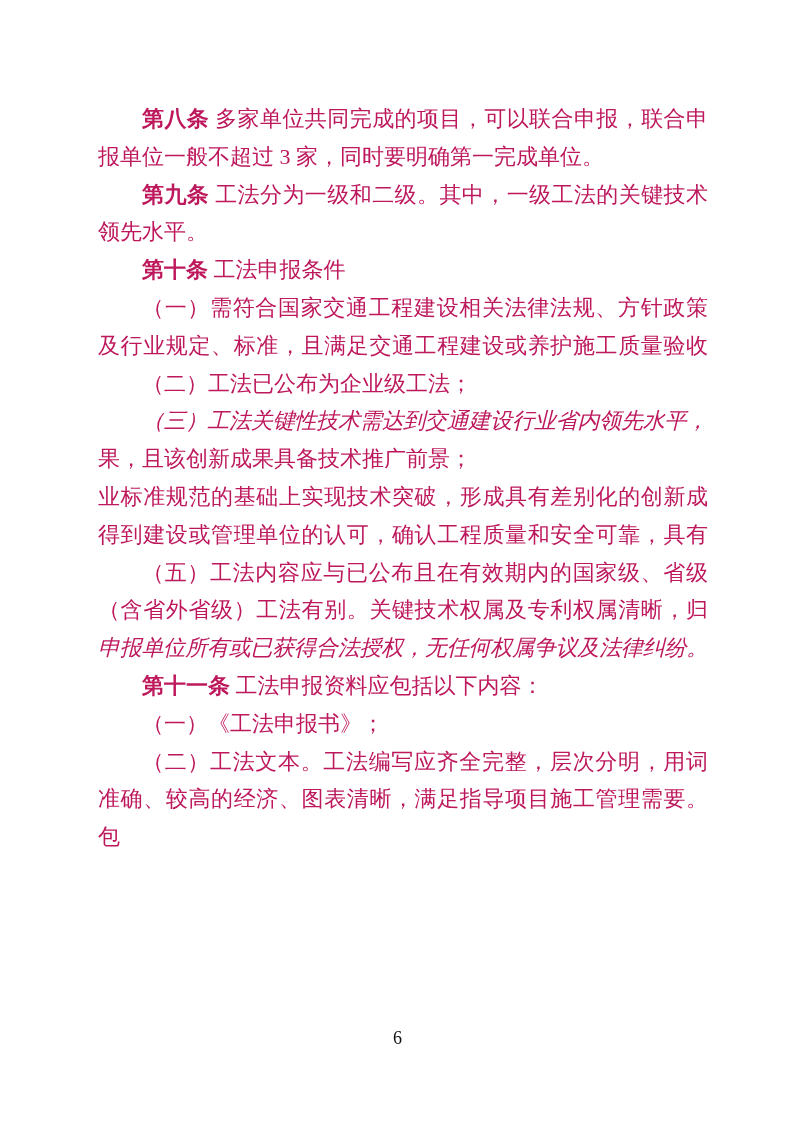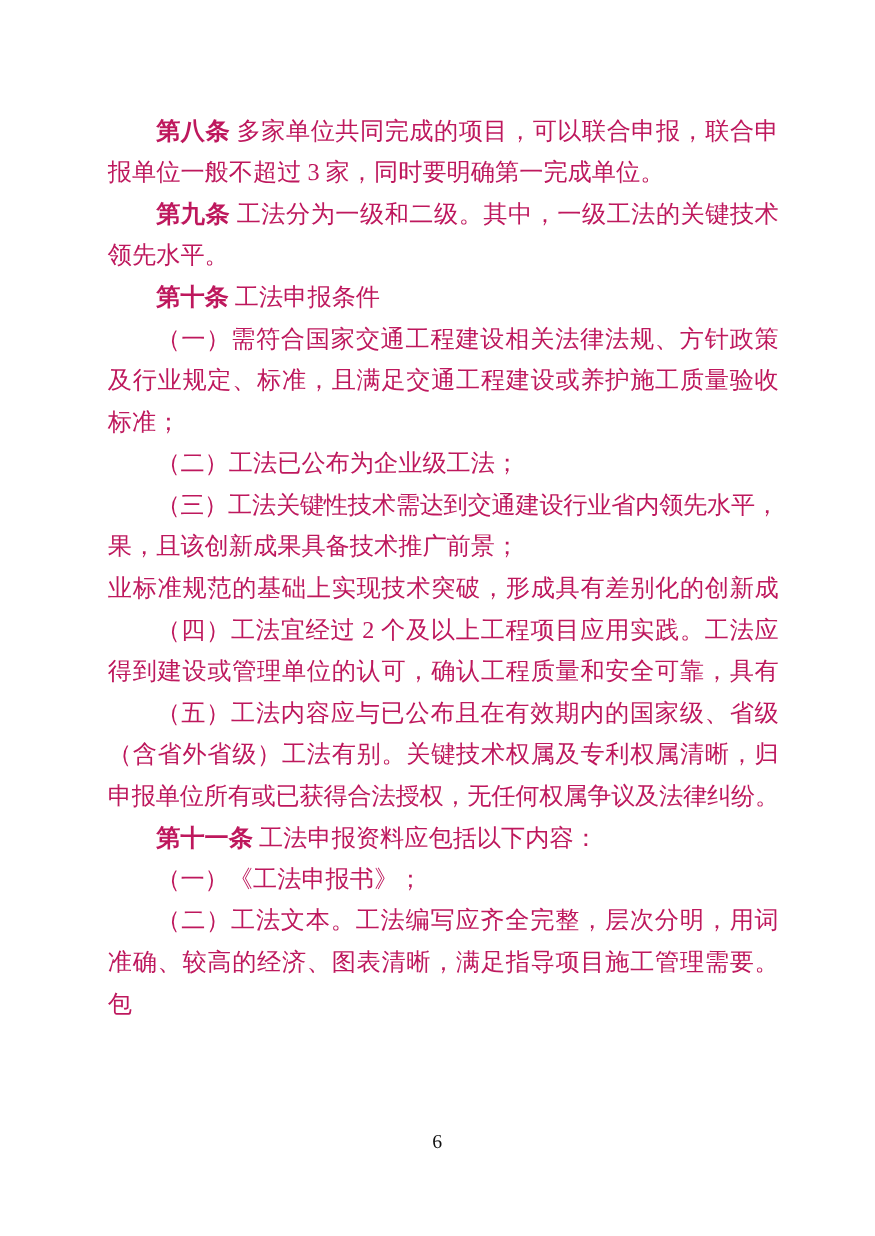--- a/index.html
+++ b/index.html
@@ -35,20 +35,21 @@
   }
   .indent {
     text-indent: 44px;
   }
   .jfull {
     text-align: justify;
     text-align-last: justify;
   }
   .tight {
     letter-spacing: -0.32px;
+    font-style: italic;
   }
   .art {
     font-weight: bold;
   }
   .page-number {
     position: absolute;
     left: 0;
     top: 1028px;
     width: 795px;
     text-align: center;
@@ -62,26 +63,24 @@
 <div class="page">
   <div class="content">
 
     <div class="line indent jfull"><span class="art">第八条</span><span> 多家单位共同完成的项目，可以联合申报，联合申</span></div>
     <div class="line"><span>报单位一般不超过 3 家，同时要明确第一完成单位。</span></div>
     <div class="line indent jfull"><span class="art">第九条</span><span> 工法分为一级和二级。其中，一级工法的关键技术</span></div>
     <div class="line"><span>领先水平。</span></div>
     <div class="line indent"><span class="art">第十条</span><span> 工法申报条件</span></div>
     <div class="line indent jfull"><span>（一）需符合国家交通工程建设相关法律法规、方针政策</span></div>
     <div class="line jfull"><span>及行业规定、标准，且满足交通工程建设或养护施工质量验收</span></div>
-    <div class="line"><span>标准；</span></div>
     <div class="line indent"><span>（二）工法已公布为企业级工法；</span></div>
     <div class="line indent jfull tight"><span>（三）工法关键性技术需达到交通建设行业省内领先水平，</span></div>
     <div class="line"><span>果，且该创新成果具备技术推广前景；</span></div>
     <div class="line jfull"><span>业标准规范的基础上实现技术突破，形成具有差别化的创新成</span></div>
-    <div class="line indent jfull"><span>（四）工法宜经过 2 个及以上工程项目应用实践。工法应</span></div>
     <div class="line jfull"><span>得到建设或管理单位的认可，确认工程质量和安全可靠，具有</span></div>
     <div class="line indent jfull"><span>（五）工法内容应与已公布且在有效期内的国家级、省级</span></div>
     <div class="line jfull"><span>（含省外省级）工法有别。关键技术权属及专利权属清晰，归</span></div>
     <div class="line jfull tight"><span>申报单位所有或已获得合法授权，无任何权属争议及法律纠纷。</span></div>
     <div class="line indent"><span class="art">第十一条</span><span> 工法申报资料应包括以下内容：</span></div>
     <div class="line indent"><span>（一）《工法申报书》；</span></div>
     <div class="line indent jfull"><span>（二）工法文本。工法编写应齐全完整，层次分明，用词</span></div>
     <div class="line jfull"><span>准确、较高的经济、图表清晰，满足指导项目施工管理需要。包</span></div>
 
   </div>

